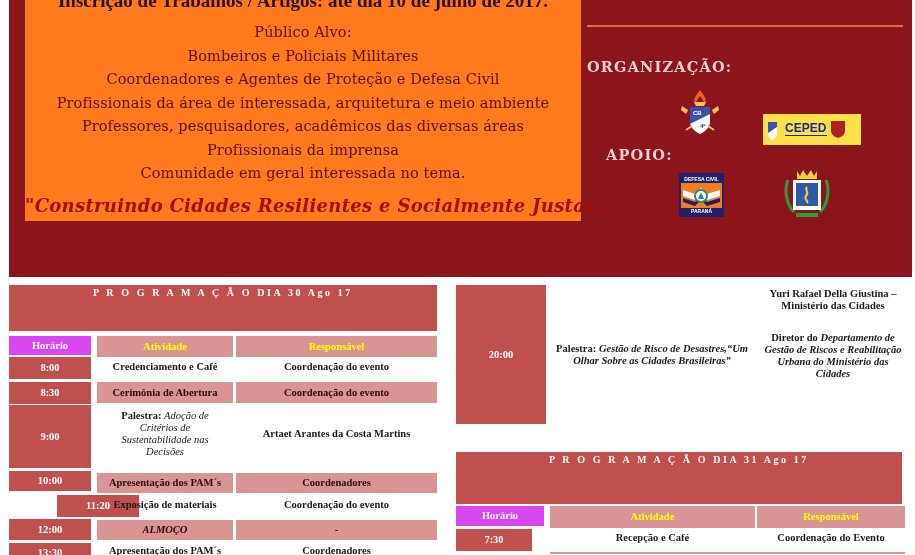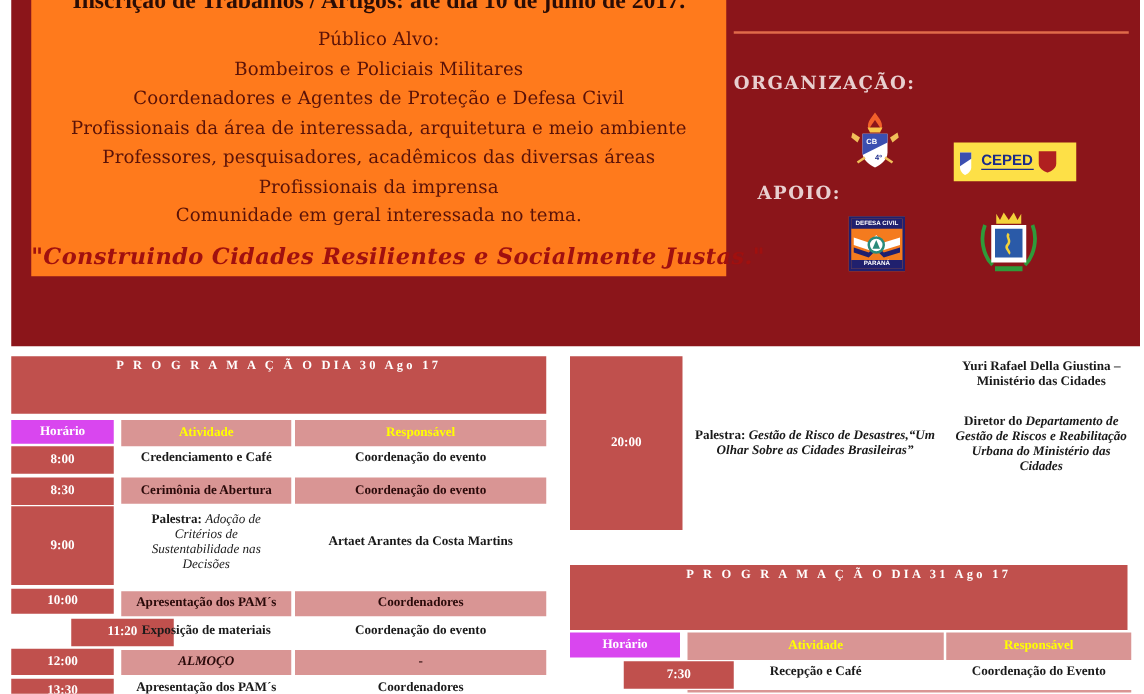--- a/index.html
+++ b/index.html
@@ -164,16 +164,16 @@
 </div>
 
 <div class="title-block" style="left:456px;top:452px;width:446px;height:52px;">
   <div class="t1" style="position:absolute;left:0;right:0;top:2px;">P R O G R A M A Ç Ã O DIA 31 Ago 17</div>
 </div>
 
 <div class="cell hdr" style="left:456px;top:506px;width:88px;height:20px;">Horário</div>
 <div class="cell pink yellow" style="left:550px;top:506px;width:205px;height:22px;">Atividade</div>
 <div class="cell pink yellow" style="left:757px;top:506px;width:148px;height:22px;">Responsável</div>
 
-<div class="cell time" style="left:456px;top:529px;width:88px;height:22px;margin-left:43px;">7:30</div>
+<div class="cell time" style="left:456px;top:529px;width:76px;height:22px;">7:30</div>
 <div class="cell" style="left:550px;top:529px;width:205px;height:18px;">Recepção e Café</div>
 <div class="cell" style="left:757px;top:529px;width:148px;height:18px;">Coordenação do Evento</div>
 <div style="position:absolute;left:550px;top:552px;width:355px;height:2px;background:#d99594;"></div>
 
 </body></html>

